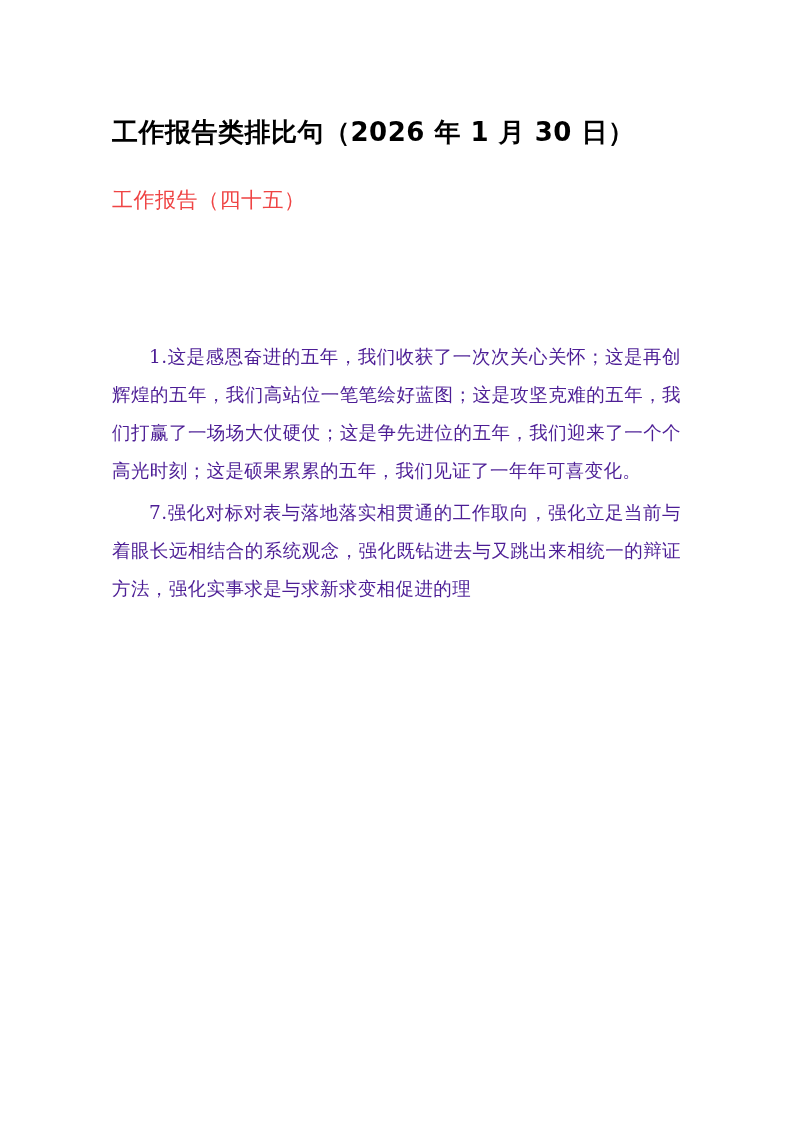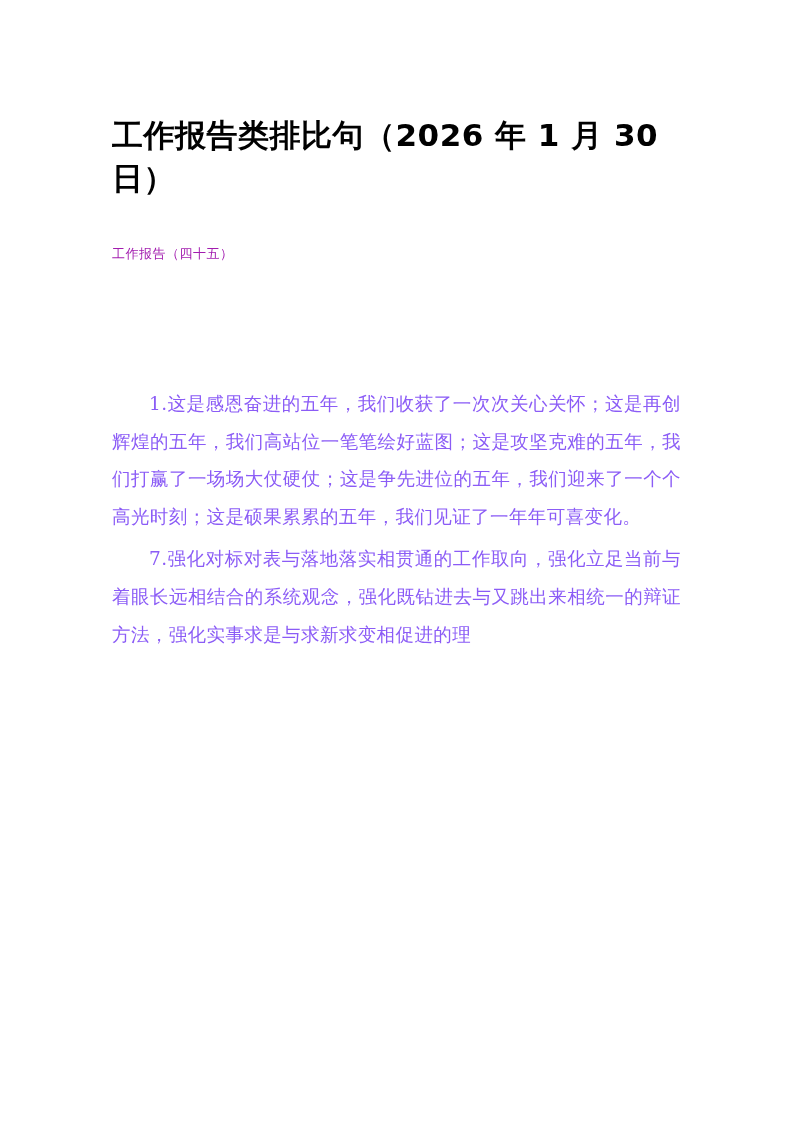--- a/index.html
+++ b/index.html
@@ -18,48 +18,48 @@
   .page {
     width: 793px;
     height: 1122px;
     box-sizing: border-box;
     padding: 96px 112px 80px 112px;
     position: relative;
   }
   .doc-title {
     font-family: "DejaVu Sans", "Liberation Sans", sans-serif;
     font-weight: bold;
-    font-size: 31px;
+    font-size: 26px;
     line-height: 1.4;
     letter-spacing: 0.5px;
     margin: 18px 0 0 0;
     text-align: left;
     color: #000;
   }
   .subtitle {
     font-family: "DejaVu Serif", "Liberation Serif", serif;
-    font-size: 13px;
+    font-size: 21px;
     line-height: 1.6;
-    margin-top: 43px;
-    color: #a21caf;
+    margin-top: 34px;
+    color: #ef4444;
     letter-spacing: 0.5px;
   }
   .body-block {
     margin-top: 120px;
   }
   .para {
     font-family: "DejaVu Serif", "Liberation Serif", serif;
     font-size: 18.5px;
     line-height: 2.05;
     text-align: justify;
     text-justify: inter-ideograph;
     text-indent: 2em;
     margin: 0 0 4px 0;
     letter-spacing: 0.4px;
-    color: #8b5cf6;
+    color: #4c1d95;
   }
 </style>
 </head>
 <body>
 
 <div class="page">
 
   <h1 class="doc-title">工作报告类排比句（2026 年 1 月 30 日）</h1>
 
   <div class="subtitle">工作报告（四十五）</div>

